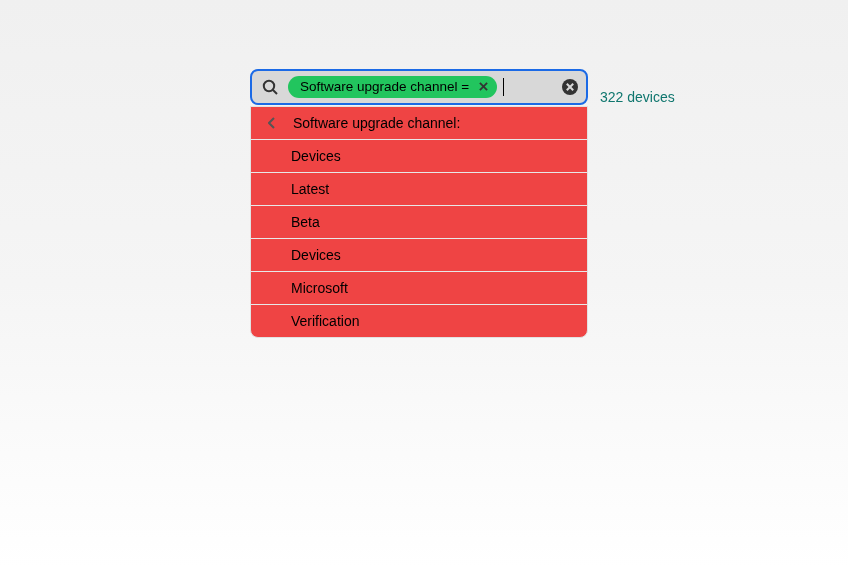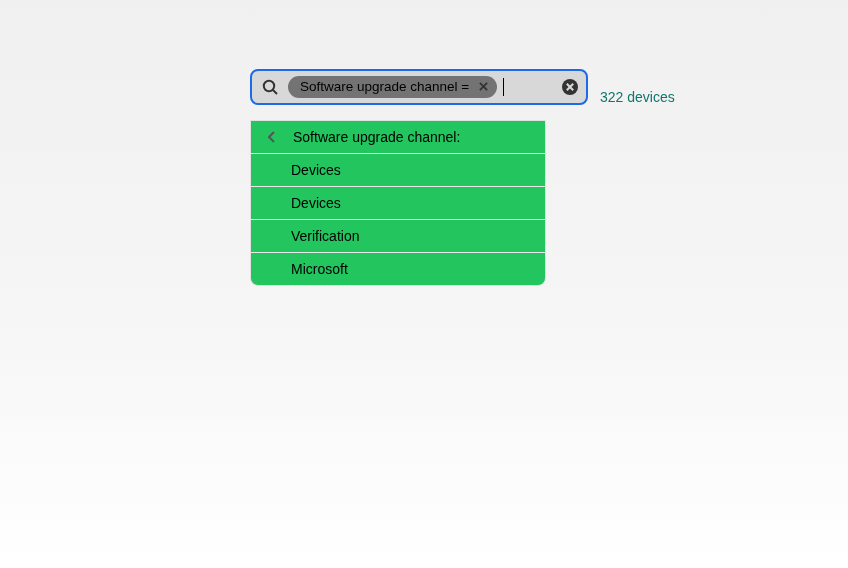--- a/index.html
+++ b/index.html
@@ -48,21 +48,21 @@
     .search-icon svg {
       width: 100%;
       height: 100%;
       stroke: #333;
       stroke-width: 2;
       fill: none;
     }
     .filter-chip {
       display: flex;
       align-items: center;
-      background: #737373;
+      background: #22c55e;
       border-radius: 14px;
       padding: 3px 6px 3px 12px;
       font-size: 13.5px;
       color: #000;
       gap: 6px;
     }
     .chip-remove {
       width: 16px;
       height: 16px;
       display: flex;
@@ -98,25 +98,25 @@
       height: 8px;
       stroke: #d8d8d8;
       stroke-width: 2.5;
     }
     .device-count {
       font-size: 14px;
       color: #0f766e;
       margin-top: 21px;
     }
     .dropdown {
-      width: 296px;
-      background: #22c55e;
+      width: 338px;
+      background: #ef4444;
       border: 1px solid #e2e2e2;
       border-radius: 0 0 8px 8px;
-      margin-top: 15px;
+      margin-top: 1px;
       overflow: hidden;
     }
     .dropdown-header {
       display: flex;
       align-items: center;
       padding: 8px 12px 8px 14px;
       gap: 14px;
       border-bottom: 1px solid #e8e8e8;
     }
     .back-icon {
@@ -185,17 +185,19 @@
   <div class="dropdown">
     <div class="dropdown-header">
       <span class="back-icon">
         <svg viewBox="0 0 8 12">
             <polyline points="6,1 1,6 6,11"></polyline>
           </svg>
       </span>
       <span class="dropdown-header-label">Software upgrade channel:</span>
     </div>
     <div class="dropdown-item">Devices</div>
+    <div class="dropdown-item">Latest</div>
+    <div class="dropdown-item">Beta</div>
     <div class="dropdown-item">Devices</div>
+    <div class="dropdown-item">Microsoft</div>
     <div class="dropdown-item">Verification</div>
-    <div class="dropdown-item">Microsoft</div>
   </div>
 </div>
 
 </body></html>

